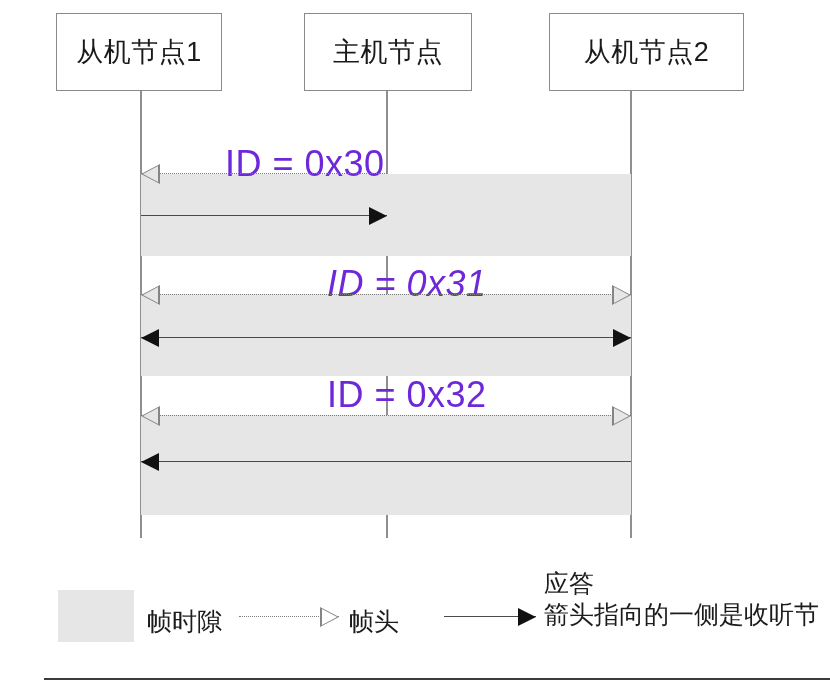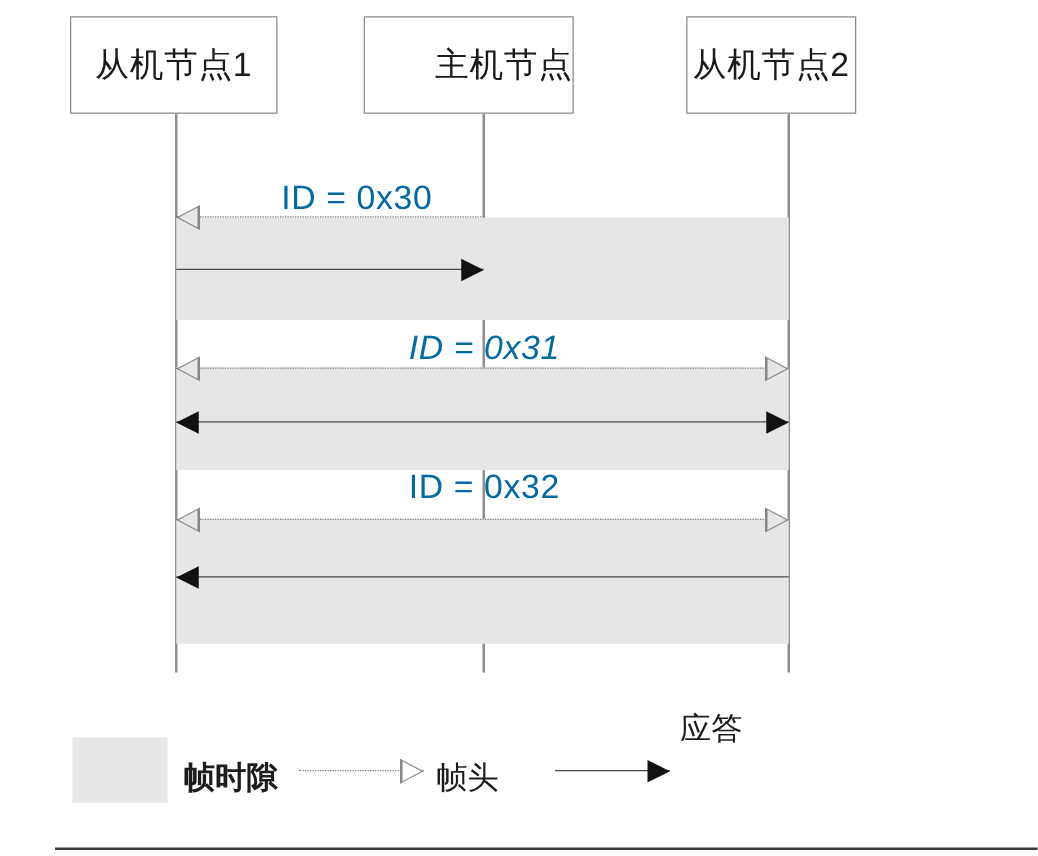--- a/index.html
+++ b/index.html
@@ -129,22 +129,22 @@
     border-right: 18px solid #111111;
   }
   .head-solid-right {
     border-top: 9px solid transparent;
     border-bottom: 9px solid transparent;
     border-left: 18px solid #111111;
   }
 
   .id-label {
     position: absolute;
-    font-size: 27px;
-    color: #0369a1;
+    font-size: 36px;
+    color: #6d28d9;
     white-space: nowrap;
     letter-spacing: 0.5px;
   }
 
   
   #legend {
     position: absolute;
     left: 0;
     top: 560px;
     width: 830px;
@@ -191,25 +191,25 @@
 </style>
 </head>
 <body>
 
 <div id="diagram">
 
   <div class="node-box" style="left:12px; top:13px; width:166px; height:78px;">
     <span class="node-label">从机节点1</span>
   </div>
 
-  <div class="node-box" style="left:247px; top:13px; width:168px; height:78px;justify-content:flex-end;">
+  <div class="node-box" style="left:260px; top:13px; width:168px; height:78px;">
     <span class="node-label">主机节点</span>
   </div>
 
-  <div class="node-box" style="left:505px; top:13px; width:136px; height:78px;">
+  <div class="node-box" style="left:505px; top:13px; width:195px; height:78px;">
     <span class="node-label">从机节点2</span>
   </div>
 
   <div class="lifeline" style="left:96px; top:91px; height:447px;"></div>
   <div class="lifeline" style="left:342px; top:91px; height:447px;"></div>
   <div class="lifeline" style="left:586px; top:91px; height:447px;"></div>
 
   <div class="slot-band" style="left:97px; top:174px; width:490px; height:82px;"></div>
   <div class="slot-band" style="left:97px; top:294px; width:490px; height:82px;"></div>
   <div class="slot-band" style="left:97px; top:415px; width:490px; height:100px;"></div>
@@ -250,34 +250,34 @@
 
   <div class="arrow-row" style="left:97px; top:452px; width:490px;">
     <div class="arrow-line-solid"></div>
     <div class="head-solid-left" style="left:0px;"></div>
   </div>
 
   <div id="legend">
 
     <div class="legend-swatch" style="left:14px; top:30px;"></div>
 
-    <span class="legend-text" style="left:103px; top:45px;font-weight:bold;">帧时隙</span>
+    <span class="legend-text" style="left:103px; top:45px;">帧时隙</span>
 
     <div class="legend-arrow" style="left:195px; top:47px; width:100px;">
       <div class="arrow-line-dotted"></div>
       <div class="head-hollow-right" style="right:0px;"></div>
     </div>
 
     <span class="legend-text" style="left:305px; top:45px;">帧头</span>
 
     <div class="legend-arrow" style="left:400px; top:47px; width:92px;">
       <div class="arrow-line-solid"></div>
       <div class="head-solid-right" style="right:0px;"></div>
     </div>
 
     <div class="legend-note" style="left:500px; top:8px; width:325px;">
       <span class="note-title">应答</span>
-      <br>
+      <span>箭头指向的一侧是收听节</span><br>
     </div>
   </div>
 
   <div class="bottom-rule"></div>
 </div>
 
 </body></html>

